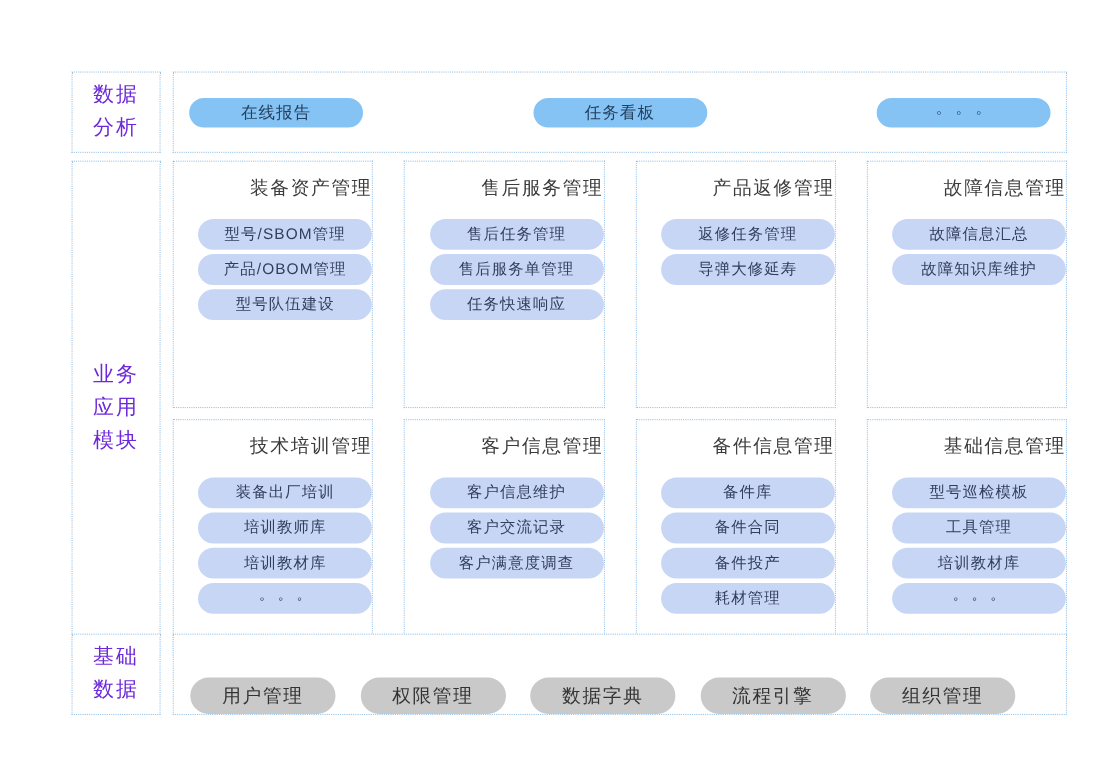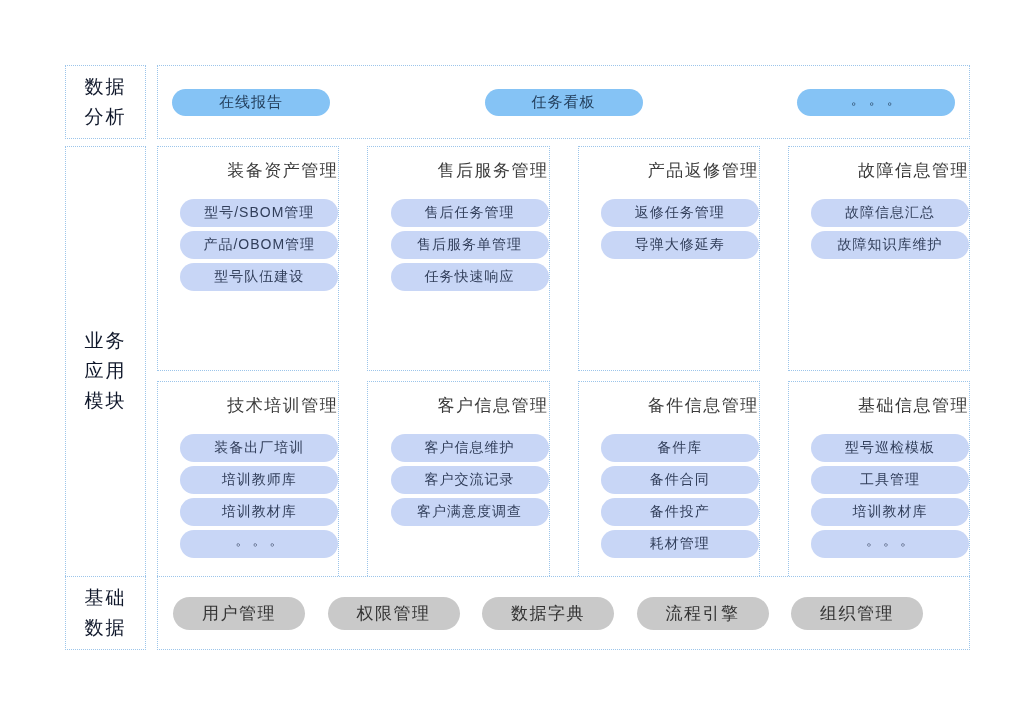--- a/index.html
+++ b/index.html
@@ -30,33 +30,33 @@
     flex: 0 0 81px;
     border: 1px dotted #9cc5ea;
     background: #ffffff;
     display: flex;
     flex-direction: column;
     align-items: center;
     justify-content: center;
     font-size: 19px;
     line-height: 30px;
     letter-spacing: 2px;
-    color: #0f172a;
+    color: #6d28d9;
   }
 
   .content-box {
     flex: 1 1 auto;
     border: 1px dotted #9cc5ea;
     background: #ffffff;
     display: flex;
     align-items: center;
     justify-content: space-between;
   }
   .content-box.top-pills    { padding: 0 14px; }
-  .content-box.bottom-pills { padding: 0 46px 0 15px; }
+  .content-box.bottom-pills { padding: 0 46px 0 15px; align-items: flex-end; }
 
   .pill {
     display: flex;
     align-items: center;
     justify-content: center;
     border-radius: 999px;
     white-space: nowrap;
   }
   .pill-text { display: inline-block; }
 

